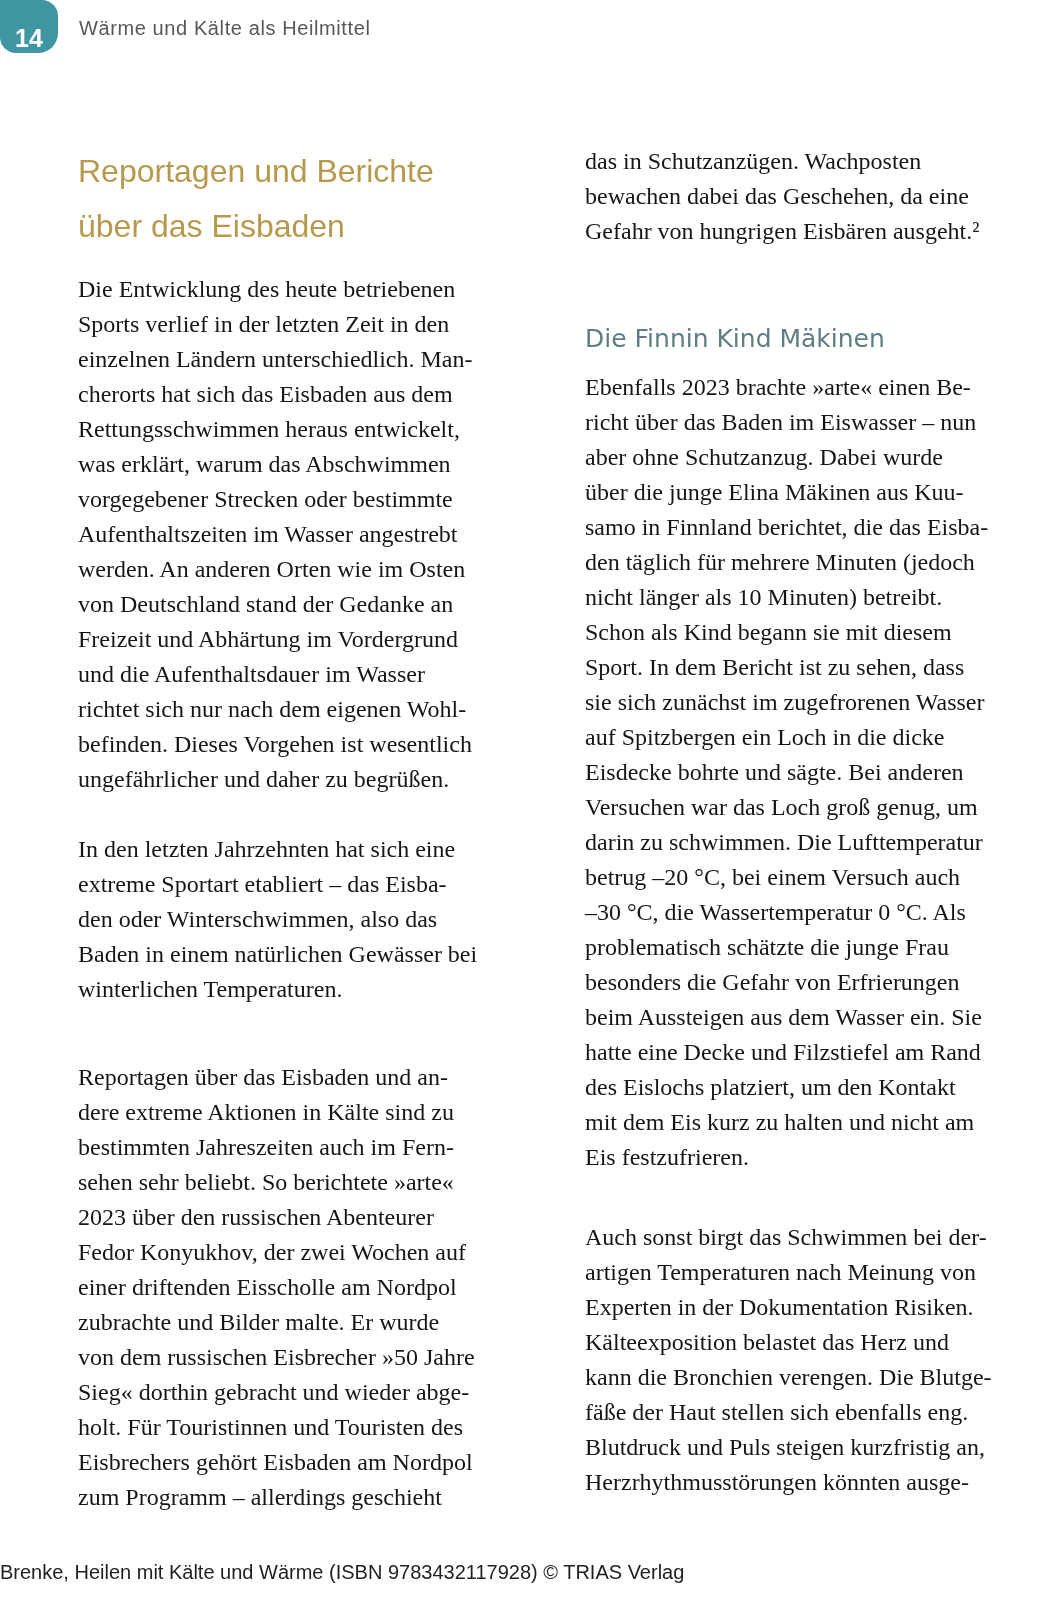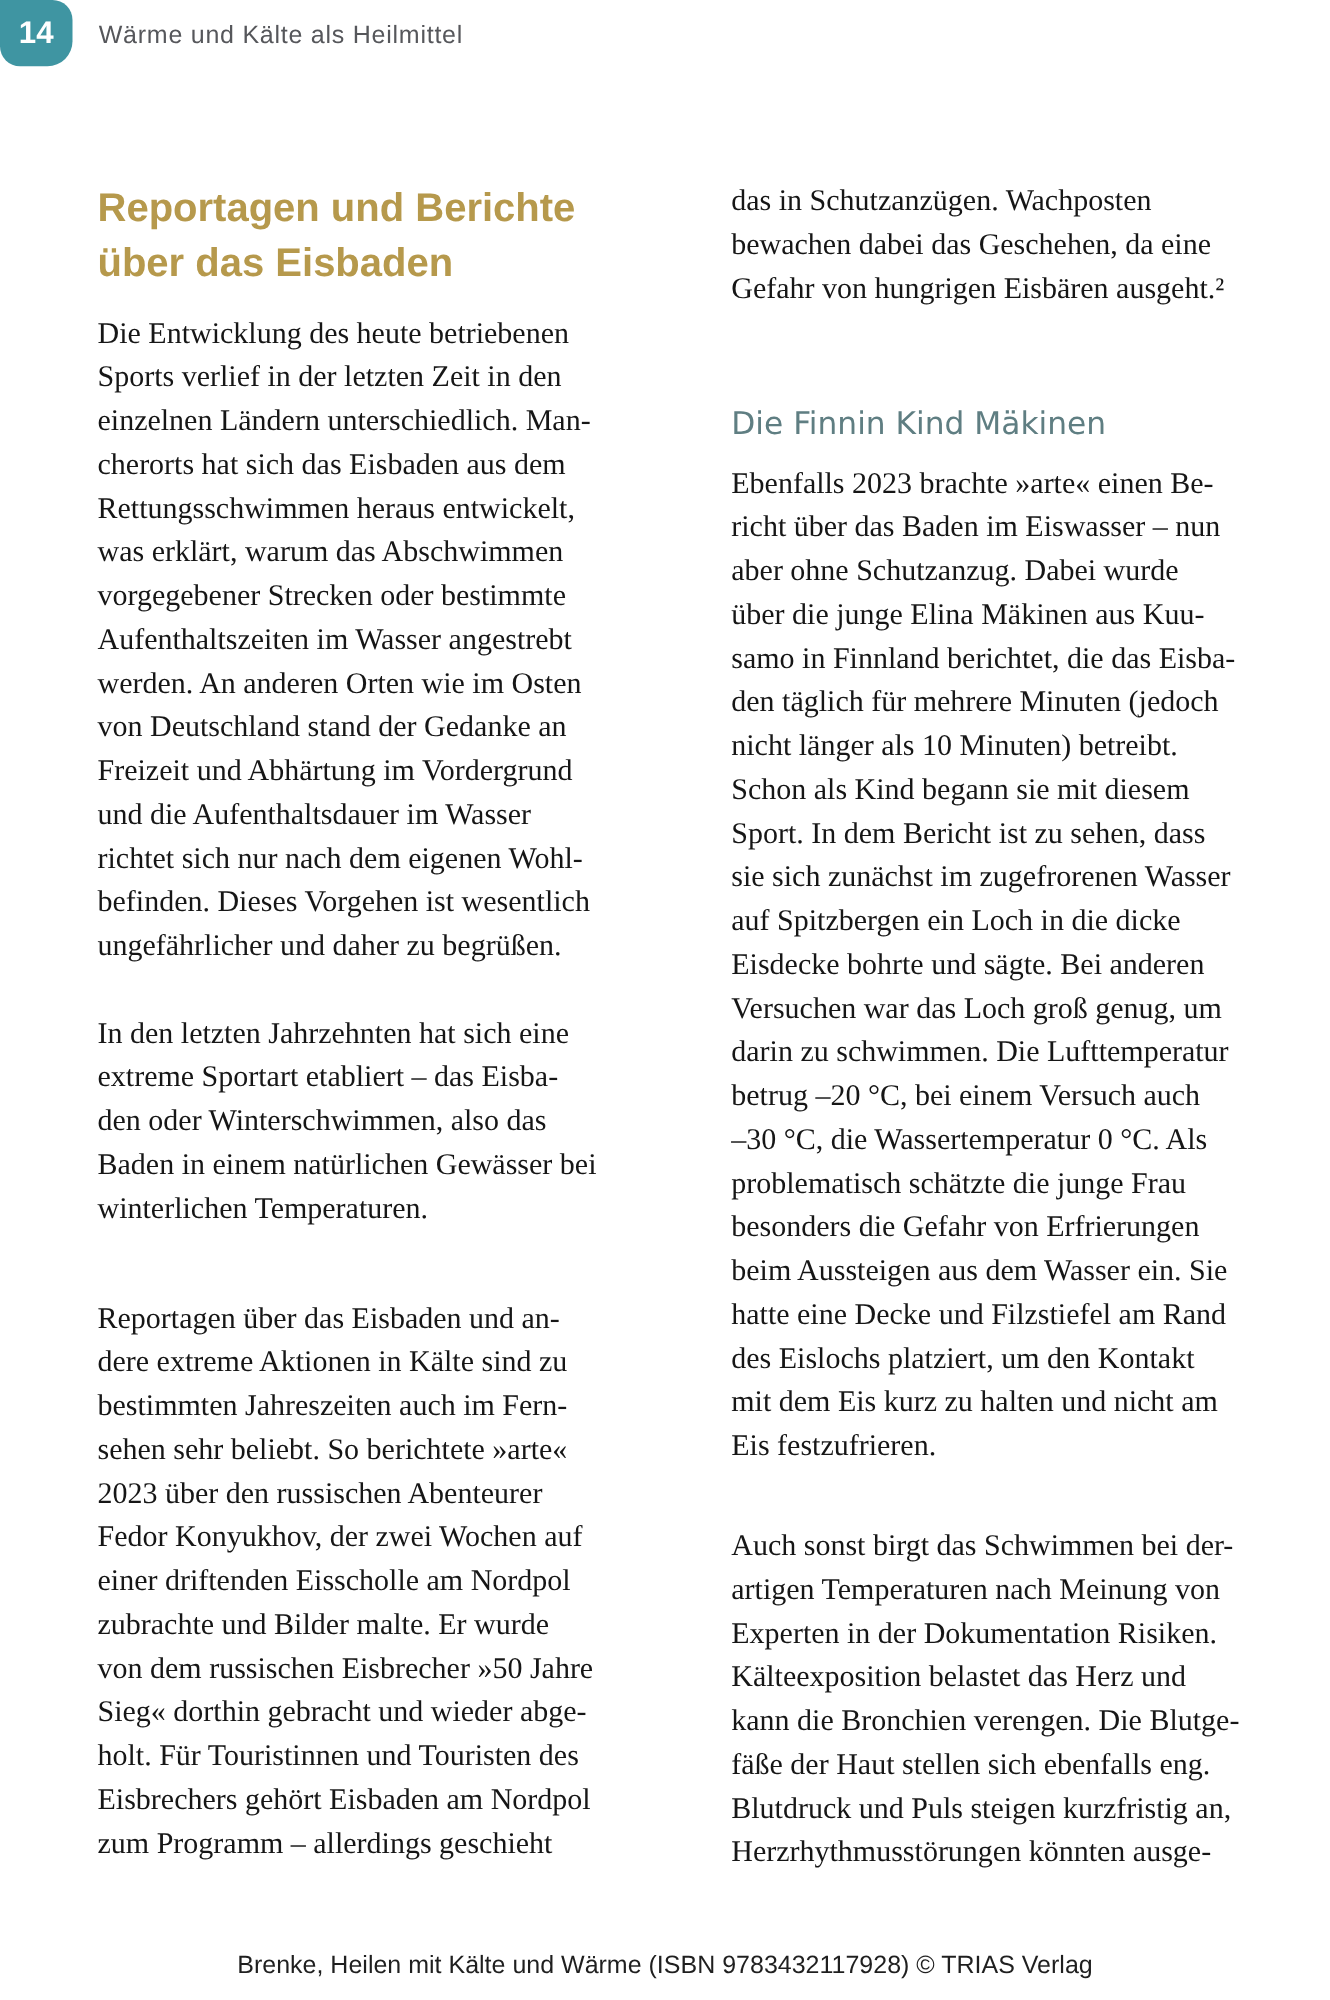--- a/index.html
+++ b/index.html
@@ -9,39 +9,39 @@
     position:relative;
     font-family:"Liberation Serif", serif;
     color:#161616;
     overflow:hidden;
   }
   .page-badge{
     position:absolute;left:0;top:0;
     width:58px;height:53px;
     background:var(--accent-teal,#3F95A2);
     border-radius:0 16px 20px 16px;
-    display:flex;align-items:center;justify-content:center;
+    display:flex;align-items:flex-end;justify-content:center;
     color:#ffffff;
     font-family:"Liberation Sans", sans-serif;
     font-weight:bold;font-size:25px;
   }
   .running-title{
     position:absolute;left:79px;top:14px;
     font-family:"Liberation Sans", sans-serif;
     font-size:20px;line-height:28px;
     letter-spacing:0.6px;
     color:var(--title-gray,#56575B);
   }
   .col{position:absolute;top:144px;}
   .col-left{left:78px;width:455px;}
   .col-right{left:585px;width:462px;}
   .headline{
     font-family:"Liberation Sans", sans-serif;
-    font-weight:bold;
-    font-size:32px;line-height:44px;
+    font-weight:normal;
+    font-size:32px;line-height:55px;
     color:var(--heading-gold,#B6994C);
     margin:0 0 18px 0;
     white-space:pre;
   }
   .subhead{
     font-family:"DejaVu Sans", "Liberation Sans", sans-serif;
     font-weight:normal;
     font-size:25px;line-height:30px;
     color:var(--subheading-teal,#5F7E82);
     margin:75px 0 16px 0;
@@ -49,21 +49,21 @@
   }
   p.body-par{
     font-size:24px;line-height:35px;
     margin:0 0 35px 0;
     white-space:pre;
   }
   p.body-par.gap-large{margin-top:53px;}
   .col-right p.body-par.gap-right-last{margin-top:45px;}
   .page-footer{
     position:absolute;left:0;bottom:16px;width:100%;
-    text-align:center;
+    text-align:left;
     font-family:"Liberation Sans", sans-serif;
     font-size:20px;color:#1f1f1f;
     letter-spacing:0px;
   }
 </style>
 </head>
 <body>
 
 <header>
   <div class="page-badge">

